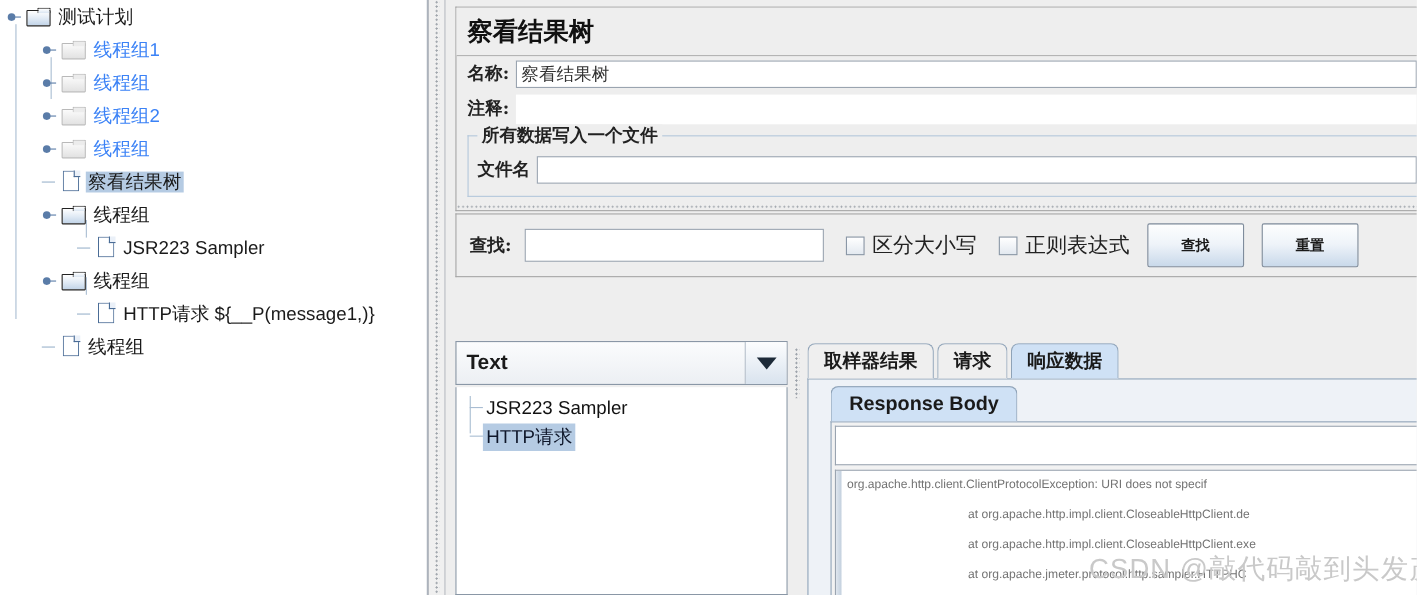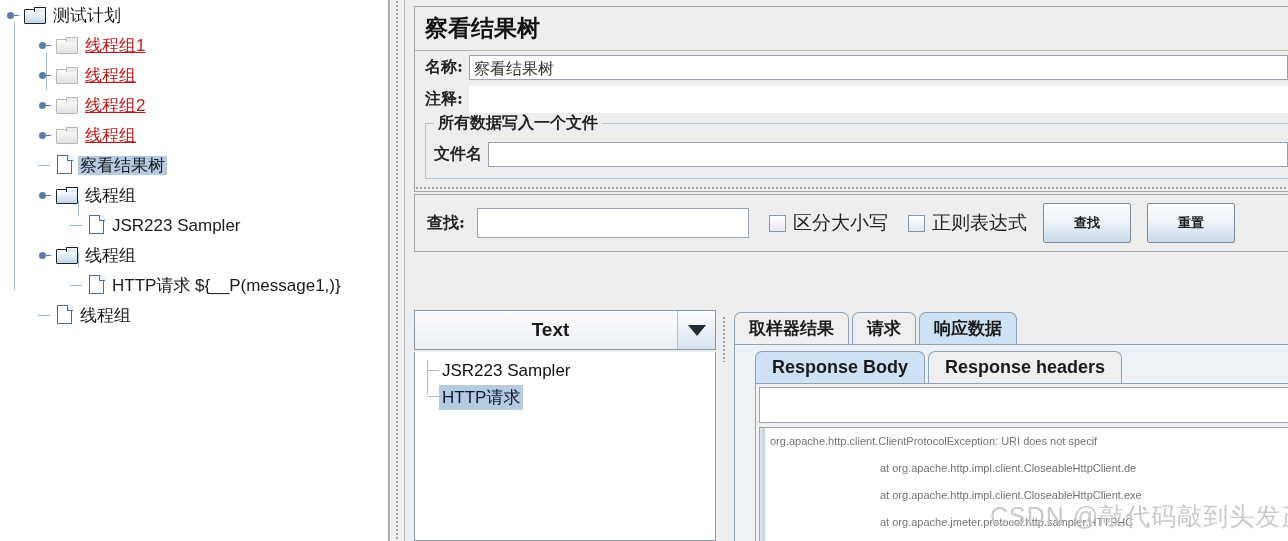--- a/index.html
+++ b/index.html
@@ -19,21 +19,21 @@
     overflow: hidden;
   }
   .tree-row {
     position: relative; height: 30px; display: flex; align-items: center;
     white-space: nowrap;
   }
   .tree-label {
     font-size: 17px; color: #1a1a1a; line-height: 1;
     padding: 1px 2px;
   }
-  .tree-label.dim { color: #b91c1c; text-decoration: underline; }
+  .tree-label.dim { color: #3b82f6; }
   .tree-label.sel { background: #b5cbe3; }
   .handle {
     width: 13px; height: 13px; position: relative; display: inline-block;
     flex: 0 0 13px;
   }
   .handle.knob::before {
     content: ""; position: absolute; left: 1px; top: 3px;
     width: 7px; height: 7px; border-radius: 50%;
     background: #5a7ca8;
   }
@@ -176,21 +176,21 @@
   }
 
   
   #results-pane {
     position: absolute; left: 0; top: 0; width: 302px; height: 231px;
   }
   #render-combo {
     height: 40px; width: 302px;
     border: 1px solid #8a97a6;
     background: linear-gradient(180deg,#fbfcfd,#eceff3);
-    display: flex; align-items: center; text-align: center;
+    display: flex; align-items: center;
   }
   #render-combo .cval {
     flex: 1 1 auto; padding-left: 9px; font-size: 19px; font-weight: 700;
     color: #1a1a1a;
   }
   #render-combo .arrowbtn {
     width: 38px; height: 38px; border-left: 1px solid #b6c0cb;
     background: linear-gradient(180deg,#fcfdfe,#d9e3ee);
     display: flex; align-items: center; justify-content: center;
   }
@@ -462,21 +462,20 @@
 
     <div id="tabs-pane">
       <div class="tabstrip" id="main-tabs">
           <div class="tab">取样器结果</div>
           <div class="tab">请求</div>
           <div class="tab active">响应数据</div>
         </div>
       <div class="tabbody">
         <div class="tabstrip" id="sub-tabs">
             <div class="tab2 active">Response Body</div>
-            <div class="tab2">Response headers</div>
           </div>
         <div class="tab2body">
           <div id="resp-smallfield"></div>
           <div id="resp-body">
             <div class="scrollbar-l"></div>
             <div id="resp-lines">
                 <div class="resp-line">org.apache.http.client.ClientProtocolException: URI does not specif</div>
                 <div class="resp-line indent">at org.apache.http.impl.client.CloseableHttpClient.de</div>
                 <div class="resp-line indent">at org.apache.http.impl.client.CloseableHttpClient.exe</div>
                 <div class="resp-line indent">at org.apache.jmeter.protocol.http.sampler.HTTPHC</div>

